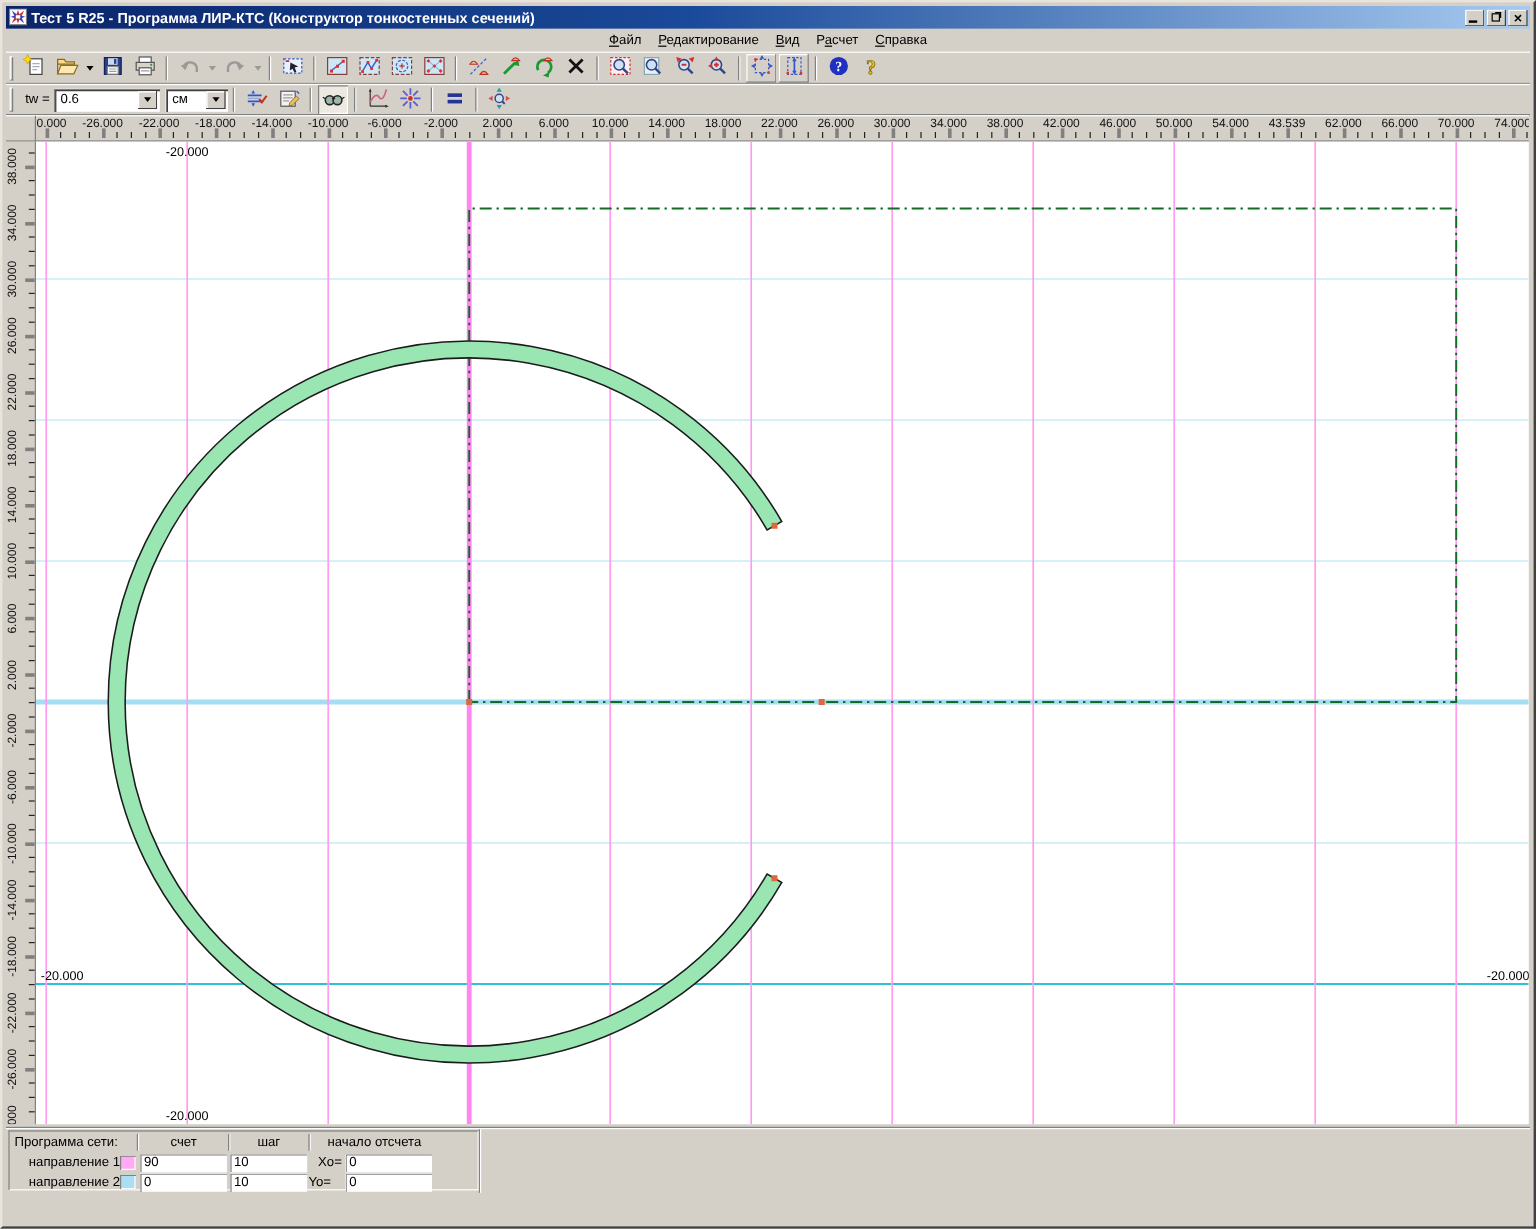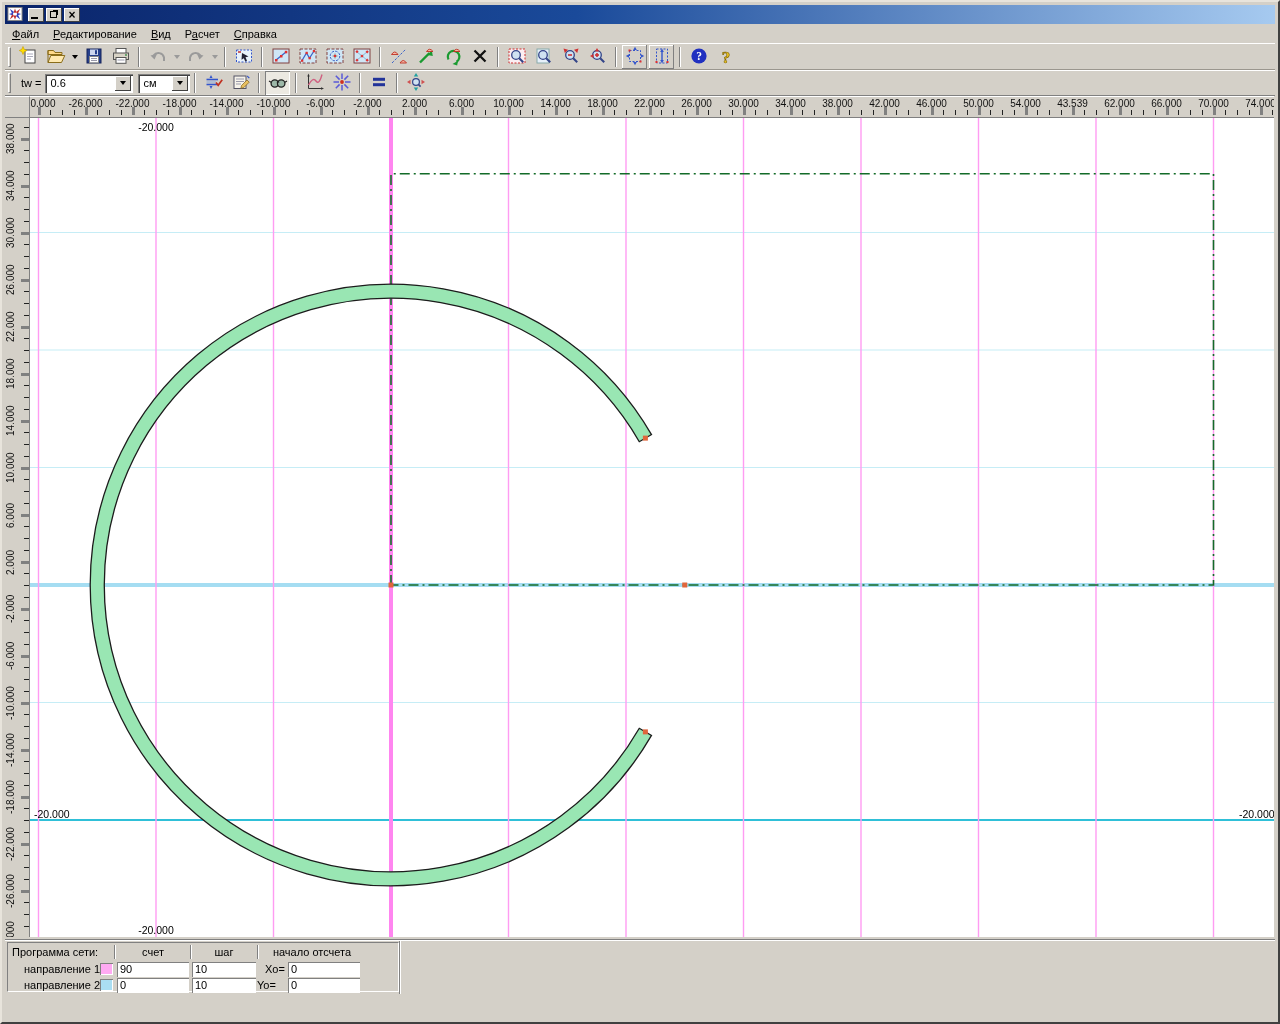--- a/index.html
+++ b/index.html
@@ -13,21 +13,21 @@
               display:flex; align-items:center; padding:0 2px; }
   .titlebar .appicon { width:16px; height:15px; margin-right:3px; flex:0 0 auto; }
   .titlebar .ttext { color:#fff; font-weight:bold; font-size:12px; white-space:nowrap; flex:1 1 auto; }
   .capbtn { width:16px; height:14px; background:#d4d0c8; margin-left:2px; flex:0 0 auto;
             box-shadow: inset -1px -1px 0 #404040, inset 1px 1px 0 #fff;
             display:flex; align-items:center; justify-content:center; position:relative; }
   .capbtn .minbar { position:absolute; left:3px; bottom:3px; width:7px; height:2px; background:#000; }
   .capbtn .rest { position:absolute; left:4px; top:3px; width:7px; height:7px; border:1px solid #000; background:#d4d0c8; box-shadow:2px -2px 0 -1px #000; }
   .capbtn .xg { font-size:12px; font-weight:bold; line-height:10px; color:#000; }
   
-  .menubar { position:absolute; left:3px; top:22px; right:3px; height:19px; background:#d4d0c8; display:flex; align-items:center; }
+  .menubar { position:absolute; left:3px; top:22px; right:3px; height:19px; background:#d4d0c8; display:flex; align-items:center;justify-content:center; }
   .menuitem { padding:2px 7px; white-space:nowrap; }
   .menuitem u { text-decoration:underline; }
   
   .tbar { position:absolute; left:3px; right:3px; background:#d4d0c8; display:flex; align-items:center;
           border-top:1px solid #fff; border-bottom:1px solid #9a968e; }
   .tbar1 { top:41px; height:27px; }
   .tbar2 { top:68px; height:26px; border-bottom:1px solid #808080; }
   .grip { width:3px; height:20px; margin:0 4px 0 3px; border:1px solid; border-color:#fff #808080 #808080 #fff; }
   .tbtn { width:25px; height:24px; display:flex; align-items:center; justify-content:center; margin:0 1px; position:relative; }
   .tbtn svg { width:20px; height:20px; }
@@ -89,20 +89,21 @@
       <rect x="0.5" y="0.5" width="15" height="14" fill="#fff" stroke="#808080"></rect>
       <polygon points="8,1.5 9.6,6 6.4,6" fill="#c03030"></polygon>
       <polygon points="8,13.5 9.6,9 6.4,9" fill="#c03030"></polygon>
       <polygon points="1.5,7.5 6,6 6,9" fill="#3040c0"></polygon>
       <polygon points="14.5,7.5 10,6 10,9" fill="#3040c0"></polygon>
       <polygon points="2.5,1.8 7,5.4 5,7.2" fill="#3040c0"></polygon>
       <polygon points="13.5,1.8 9,5.4 11,7.2" fill="#c03030"></polygon>
       <polygon points="2.5,13.2 7,9.6 5,7.8" fill="#c03030"></polygon>
       <polygon points="13.5,13.2 9,9.6 11,7.8" fill="#3040c0"></polygon>
     </svg>
+    <span class="ttext">Тест 5 R25 - Программа ЛИР-КТС (Конструктор тонкостенных сечений)</span>
     <span class="capbtn">
         <span class="minbar"></span>
       </span>
     <span class="capbtn">
         <span class="rest"></span>
       </span>
     <span class="capbtn">
         <span class="xg">×</span>
       </span>
   </div>

